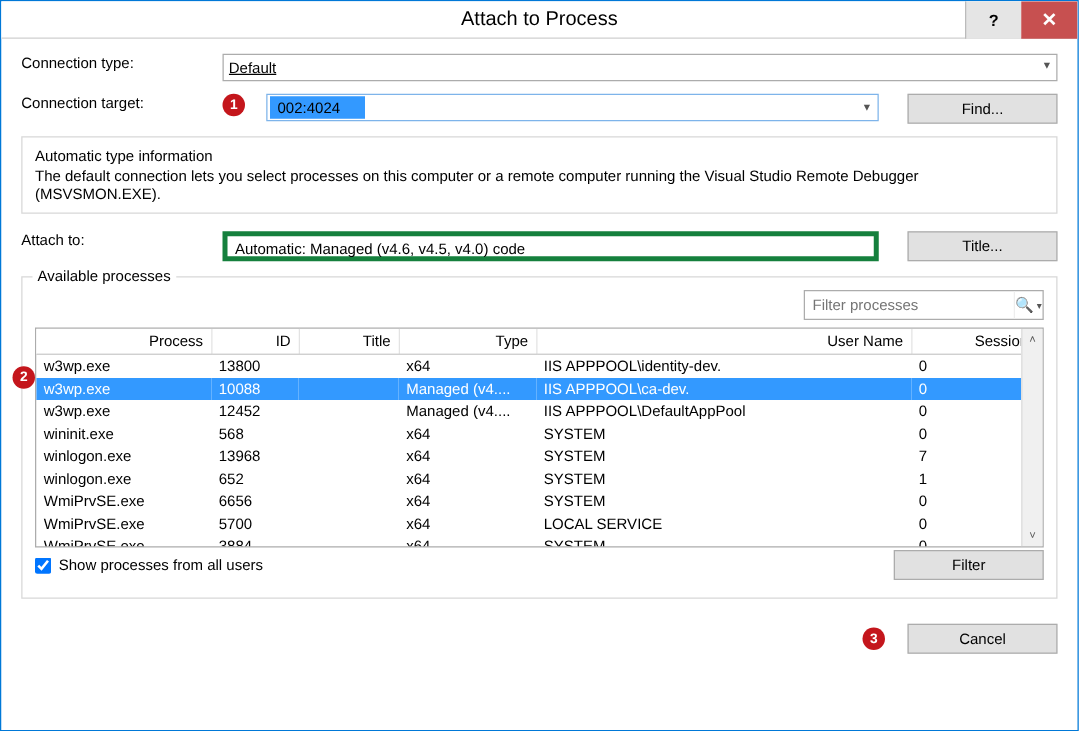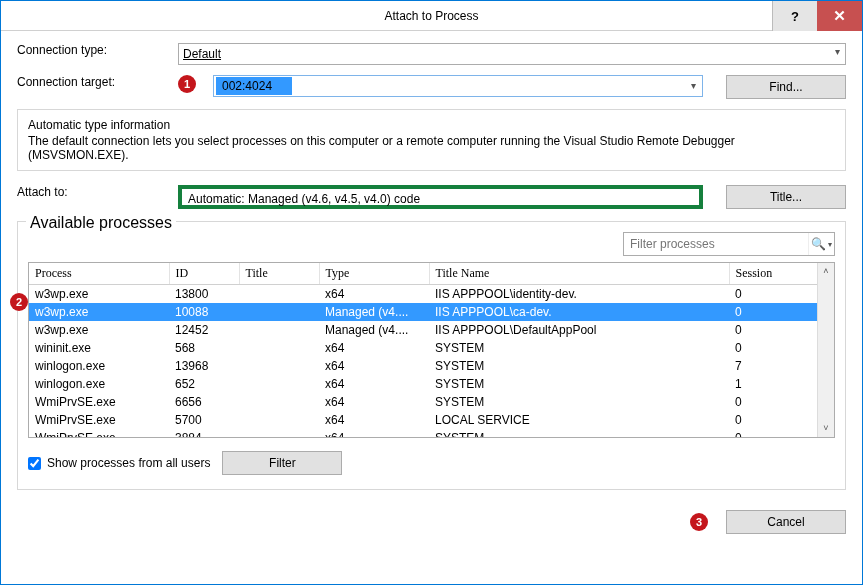--- a/index.html
+++ b/index.html
@@ -1,50 +1,50 @@
 <!DOCTYPE html>
 <html><head>
 <meta charset="utf-8">
 <style>
 * { box-sizing: border-box; margin: 0; padding: 0; font-family: "Segoe UI", Tahoma, Arial, sans-serif; font-size: 12px; }
 body { background: #fff; width: 863px; height: 585px; border: 1px solid #0078d7; position: relative; }
 .titlebar { height: 30px; background: #fff; display: flex; align-items: center; justify-content: center; position: relative; border-bottom: 1px solid #d0d0d0; }
-.titlebar .title { font-size: 12px; }
+.titlebar .title { font-size: 16px; }
 .titlebar .controls { position: absolute; right: 0; top: 0; display: flex; height: 30px; align-items: stretch; }
 .titlebar .ctl { width: 45px; display: flex; align-items: center; justify-content: center; font-family: "Segoe UI Symbol", Arial; font-size: 13px; }
 .titlebar .help { background: #e5e5e5; border-left: 1px solid #bbb; font-weight: bold; }
 .titlebar .close { background: #c75050; color: #fff; font-size: 15px; font-weight: bold; }
 .content { padding: 12px 16px; }
 .row { display: flex; margin-bottom: 10px; gap: 11px; }
 .lbl { width: 150px; }
 select.wide, input.wide { flex: 1; height: 22px; border: 1px solid #acacac; background: #fff; padding: 0 4px; font-size: 12px; }
 select.wide { appearance: none; background-image: none; text-decoration: underline; }
 .sel-wrap { flex: 1; position: relative; display: flex; }
 .sel-wrap .caret { position: absolute; right: 6px; top: 3px; font-size: 10px; pointer-events: none; color: #555; }
 .btn { height: 24px; min-width: 120px; border: 1px solid #acacac; background: #e1e1e1; margin-left: 12px; cursor: pointer; font-size: 12px; }
 .marker { width: 18px; height: 18px; border-radius: 50%; background: #c4161c; color: #fff; font-size: 11px; font-weight: bold; display: inline-flex; align-items: center; justify-content: center; margin-right: 6px; flex: 0 0 18px; }
 .marker.abs { position: absolute; }
 .info-box { border: 1px solid #d7d7d7; padding: 8px 10px; margin-bottom: 14px; }
 .info-box .hd { margin-bottom: 2px; }
 .group { border: 1px solid #d7d7d7; padding: 10px 10px 14px 10px; position: relative; margin-top: 12px; }
-.group .legend { position: absolute; top: -8px; left: 8px; background: #fff; padding: 0 4px; font-size: 16px; text-align: right; }
+.group .legend { position: absolute; top: -8px; left: 8px; background: #fff; padding: 0 4px; font-size: 12px; text-align: right; }
 .filter-row { display: flex; justify-content: flex-end; margin-bottom: 6px; }
-.filter-wrap { position: relative; width: 212px; height: 24px; border: 1px solid #acacac; display: flex; align-items: center; }
+.filter-wrap { position: relative; width: 192px; height: 24px; border: 1px solid #acacac; display: flex; align-items: center; }
 .filter-wrap input { border: none; flex: 1; height: 20px; padding: 0 6px; outline: none; font-size: 12px; }
 .filter-wrap .sicon { width: 26px; text-align: center; color: #555; border-left: 1px solid #eee; display: flex; align-items: center; justify-content: center; height: 100%; }
 .table-wrap { border: 1px solid #acacac; height: 176px; overflow: hidden; position: relative; display: flex; }
 .table-scroll { flex: 1; overflow: hidden; }
 table { width: 100%; border-collapse: collapse; table-layout: fixed; }
-thead th { text-align: left; font-weight: normal; border-right: 1px solid #e3e3e3; border-bottom: 1px solid #d0d0d0; padding: 3px 6px; background: #fff; font-family: Liberation Serif, serif; }
+thead th { text-align: right; font-weight: normal; border-right: 1px solid #e3e3e3; border-bottom: 1px solid #d0d0d0; padding: 3px 6px; background: #fff; }
 tbody td { padding: 2px 6px; white-space: nowrap; overflow: hidden; }
 tbody tr.selected td { background: #3399ff; color: #fff; }
 .col-proc { width: 140px; } .col-id { width: 70px; } .col-title { width: 80px; } .col-type { width: 110px; } .col-user { width: 300px; } .col-sess { width: 100px; }
 .vscroll { width: 17px; background: #f0f0f0; border-left: 1px solid #dcdcdc; display: flex; flex-direction: column; justify-content: space-between; }
 .vscroll .arr { height: 17px; text-align: center; font-size: 9px; line-height: 17px; color: #555; }
-.below { display: flex; align-items: center; margin-top: 13px; }
+.below { display: flex; align-items: center; margin-top: 2px; justify-content: space-between; }
 .chk { display: flex; align-items: center; gap: 6px; }
 .buttons { display: flex; justify-content: flex-end; margin-top: 20px; align-items: center; }
 .target-input { flex: 1; height: 22px; border: 1px solid #7eb4ea; display: flex; align-items: center; padding: 0; position: relative; }
 .target-input .hl { background: #3399ff; color: #000000; padding: 1px 20px 1px 6px; height: 18px; line-height: 16px; margin-left: 2px; }
 .target-input .caret { position: absolute; right: 6px; top: 4px; font-size: 10px; color: #555; }
 .ro-box { flex: 1; height: 24px; border: 4px solid #15803d; padding: 3px 6px; background: #fff; }
 .grp-rel { position: relative; }
 </style>
 </head>
 <body>
@@ -110,21 +110,21 @@
               <col class="col-type">
               <col class="col-user">
               <col class="col-sess">
           </colgroup>
           <thead>
             <tr>
               <th>Process</th>
               <th>ID</th>
               <th>Title</th>
               <th>Type</th>
-              <th>Title Name</th>
+              <th>User Name</th>
               <th>Session</th>
             </tr>
           </thead>
           <tbody id="proc-body">
               <tr>
                 <td>w3wp.exe</td>
                 <td>13800</td>
                 <td></td>
                 <td>x64</td>
                 <td>IIS APPPOOL\identity-dev.</td>

